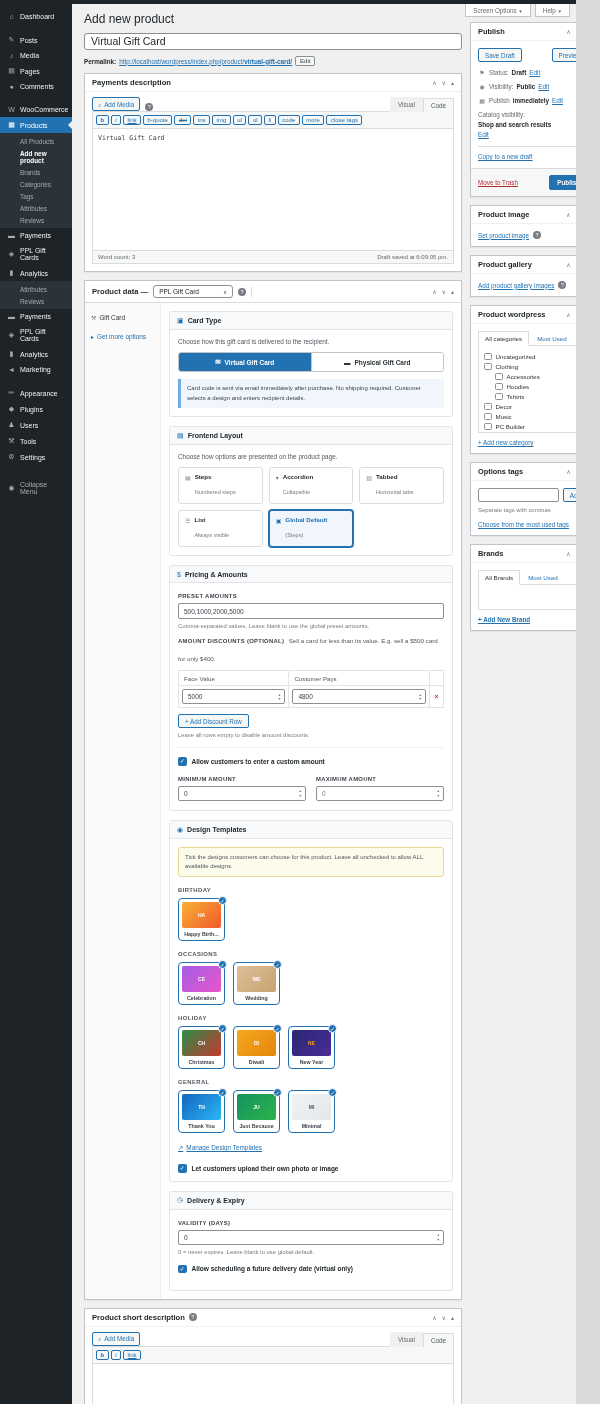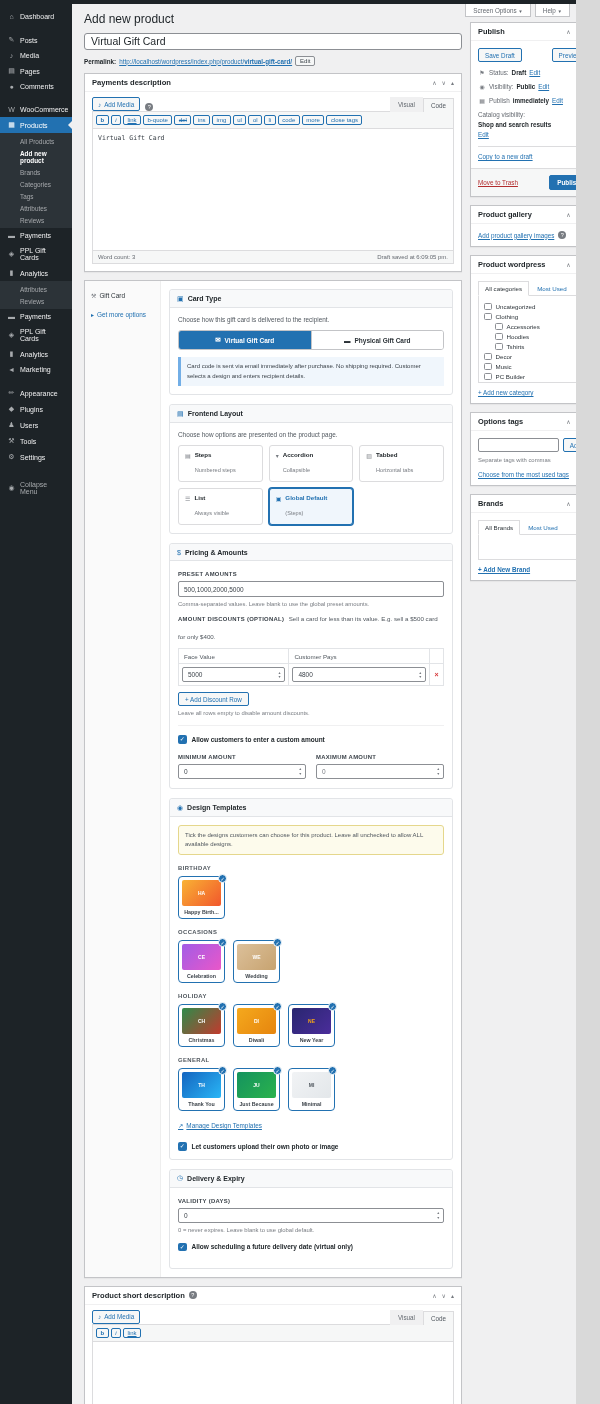--- a/index.html
+++ b/index.html
@@ -285,20 +285,34 @@
         </div>
         <div class="edta">Virtual Gift Card</div>
         <div class="edfoot">
           <span>Word count: 3</span>
           <span>Draft saved at 6:09:05 pm.</span>
         </div>
       </div>
     </div>
 
     <div class="box">
+      <div class="pd-h">
+        <b>Product data —</b>
+        <span class="pd-select">
+            <span>PPL Gift Card</span>
+            <span class="selarr">∨</span>
+          </span>
+        <span class="helpdot">?</span>
+        <span class="vdiv"></span>
+        <span class="hctl">
+          <span class="hc">∧</span>
+          <span class="hc">∨</span>
+          <span class="hc">▴</span>
+        </span>
+      </div>
       <div class="pd-body">
         <div class="pd-nav">
           <div class="pd-nav-item">
               <span class="nic">⚒</span>
               <span>Gift Card</span>
             </div>
           <div class="pd-nav-item more">
               <span class="nic">▸</span>
               <span>Get more options</span>
             </div>
@@ -595,20 +609,34 @@
         <div class="publinks">
           <span class="link">Copy to a new draft</span>
         </div>
         <div class="pubfoot">
           <span class="trash">Move to Trash</span>
           <span class="btn-pri">Publish</span>
         </div>
       </div>
     </div>
 
+    <div class="box rb">
+      <div class="box-h">
+        <b>Product image</b>
+        <span class="hctl">
+          <span class="hc">∧</span>
+          <span class="hc">∨</span>
+          <span class="hc">▴</span>
+        </span>
+      </div>
+      <div class="rbody" style="display:flex;gap:4px;align-items:center">
+        <span class="link">Set product image</span>
+        <span class="helpdot">?</span>
+      </div>
+    </div>
 
     <div class="box rb">
       <div class="box-h">
         <b>Product gallery</b>
         <span class="hctl">
           <span class="hc">∧</span>
           <span class="hc">∨</span>
           <span class="hc">▴</span>
         </span>
       </div>

